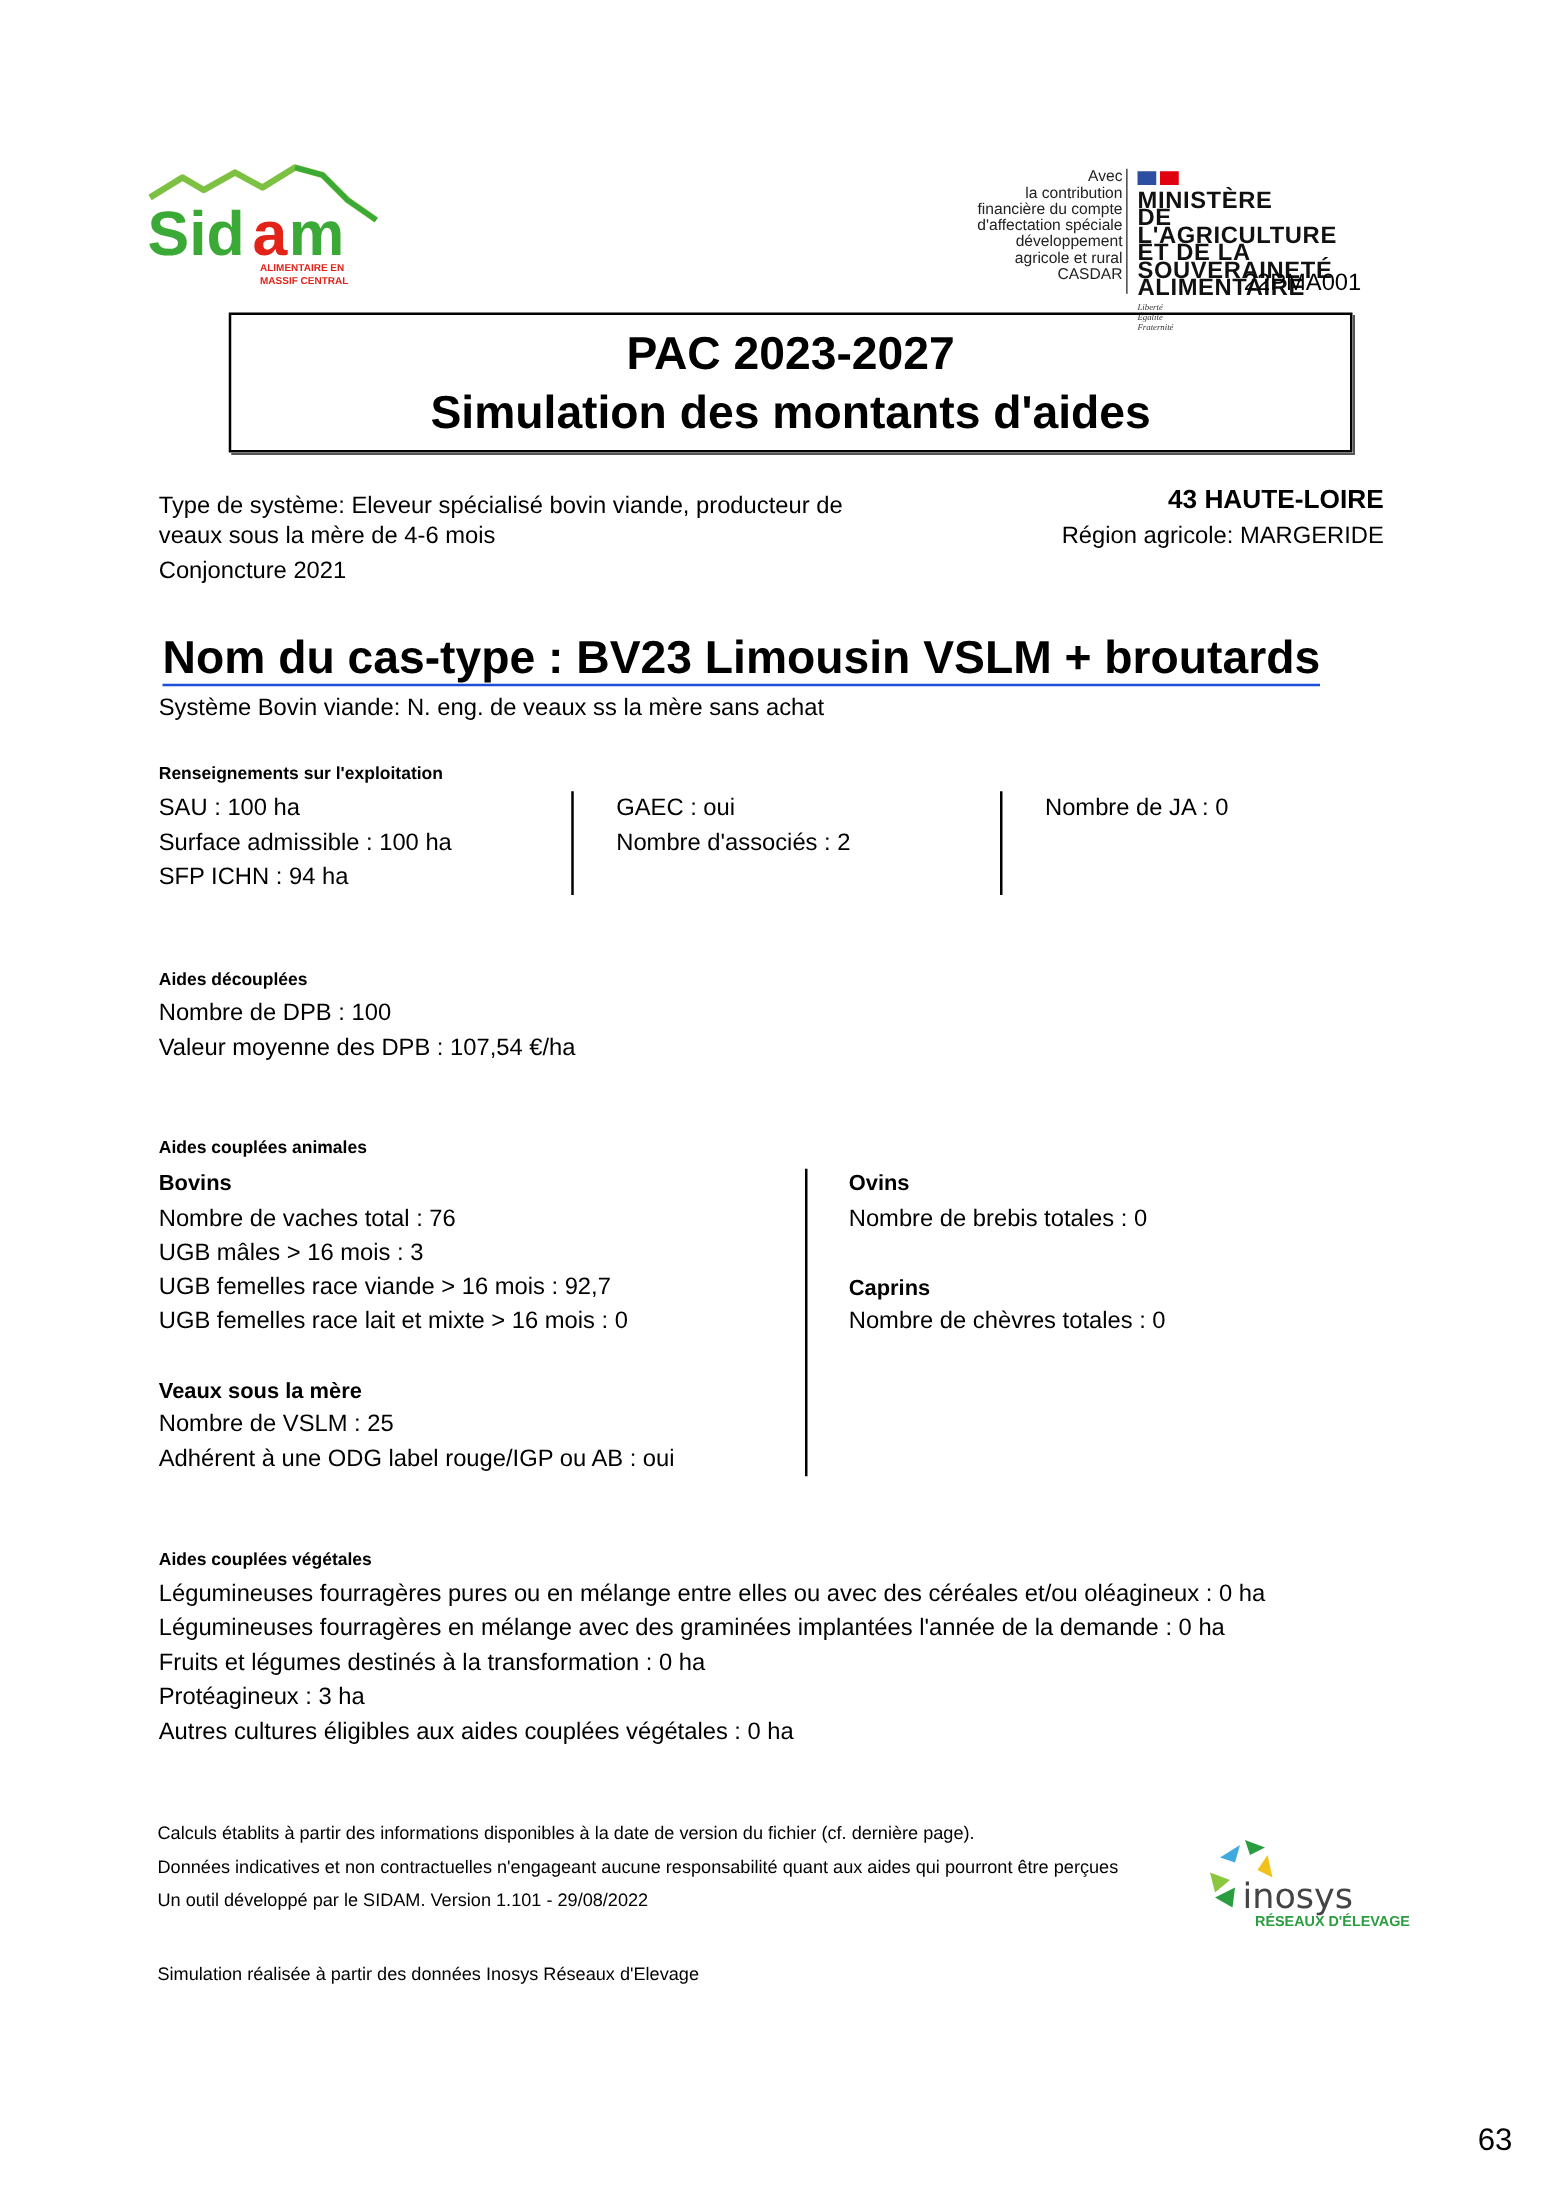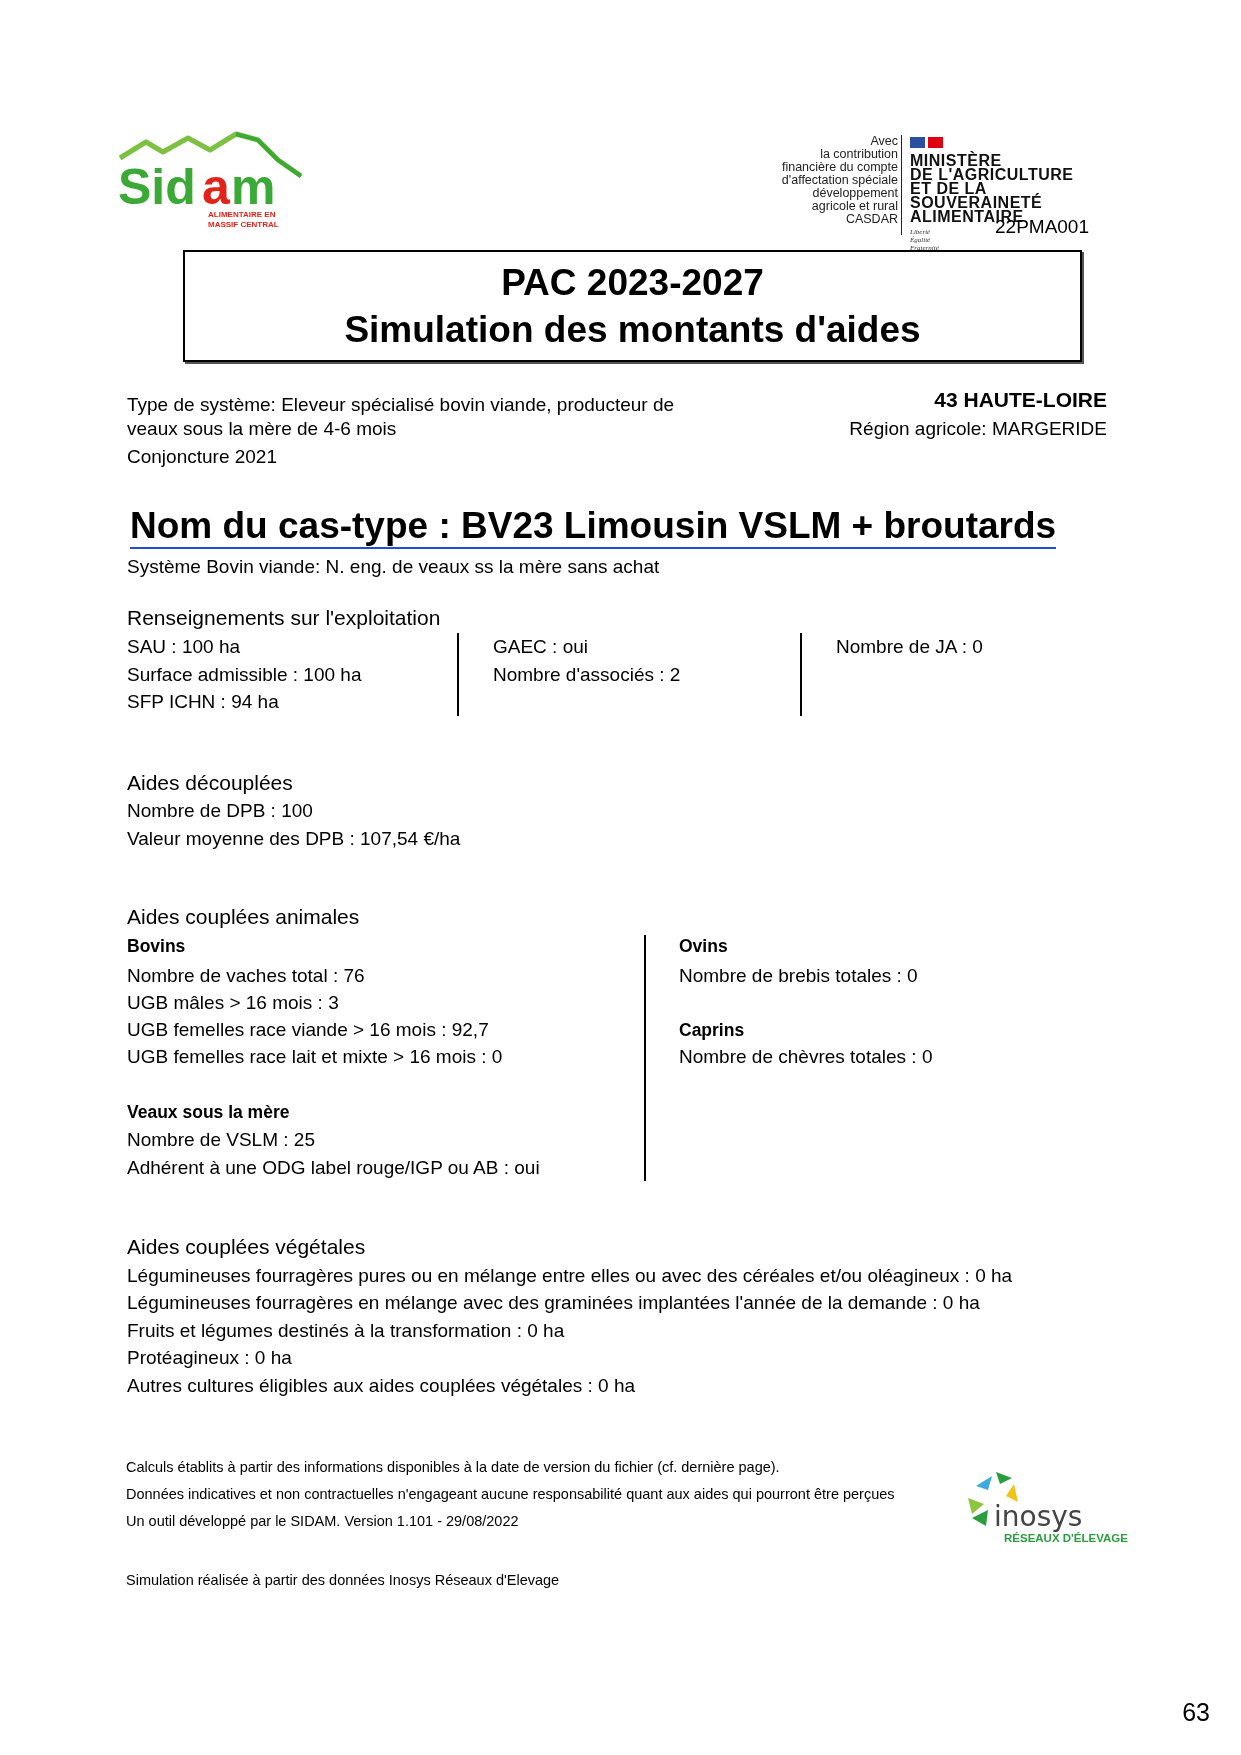--- a/index.html
+++ b/index.html
@@ -1,37 +1,37 @@
 <!DOCTYPE html>
 <html><head>
 <meta charset="utf-8">
 <style>
   html, body { margin:0; padding:0; background:#ffffff; }
   body { width:1241px; height:1755px; position:relative; overflow:hidden;
          font-family:"Liberation Sans", sans-serif; color:#000; }
   .abs { position:absolute; white-space:nowrap; }
   .t18 { font-size:19px; line-height:22px; }
-  .h3 { font-size:21px; font-weight:normal; line-height:22px; }
+  .h3 { font-size:14px; font-weight:bold; line-height:22px; }
   .foot { font-size:14.5px; line-height:18px; }
   .vline { position:absolute; width:2px; background:#000; }
   
   #title-box { position:absolute; left:183px; top:250px; width:895px; height:108px;
                border:2px solid #000; box-shadow:2px 2px 0 #555; text-align:center; }
   #title-box .l1 { font-size:37px; font-weight:bold; line-height:42px; margin-top:10px; }
   #title-box .l2 { font-size:37px; font-weight:bold; line-height:42px; margin-top:5px; }
   #case-name { left:130px; top:505px; font-size:37px; font-weight:bold; line-height:42px;
                border-bottom:2px solid #1d4ed8; padding-bottom:0; }
   
   #sidam-logo { position:absolute; left:118px; top:130px; width:185px; height:105px; }
   #ministry { position:absolute; left:748px; top:125px; width:345px; height:115px; }
   .min-left { position:absolute; right:195px; top:10px; text-align:right;
               font-size:12.5px; line-height:13px; color:#222; }
   .min-sep { position:absolute; left:153px; top:10px; width:1px; height:100px; background:#222; }
   .min-right { position:absolute; left:162px; top:12px; }
-  .min-right .name { font-size:16px; font-weight:bold; line-height:14px; margin-top:6px; color:#111; letter-spacing:0.5px; }
+  .min-right .name { font-size:19px; font-weight:bold; line-height:14px; margin-top:6px; color:#111; letter-spacing:0.5px; }
   .min-right .motto { font-family:"Liberation Serif", serif; font-style:italic; font-size:7px; line-height:8px; color:#333; margin-top:4px; }
   .flag { display:flex; gap:3px; }
   .flag span { display:block; width:15px; height:11px; }
   #ref-code { left:995px; top:216px; font-size:19px; line-height:22px; }
   #inosys-logo { position:absolute; left:962px; top:1468px; width:145px; height:80px; }
   #page-number { right:31px; top:1697px; font-size:25px; line-height:30px; }
 </style>
 </head>
 <body>
 
@@ -121,21 +121,21 @@
 
 <div class="abs" style="left:679px;top:936px;font-size:17.5px;font-weight:bold;line-height:21px;">Ovins</div>
 <div class="abs t18" style="left:679px;top:965px;">Nombre de brebis totales : 0</div>
 <div class="abs" style="left:679px;top:1020px;font-size:17.5px;font-weight:bold;line-height:21px;">Caprins</div>
 <div class="abs t18" style="left:679px;top:1046px;">Nombre de chèvres totales : 0</div>
 
 <div class="abs h3" style="left:127px;top:1236px;">Aides couplées végétales</div>
 <div class="abs t18" style="left:127px;top:1265px;">Légumineuses fourragères pures ou en mélange entre elles ou avec des céréales et/ou oléagineux : 0 ha</div>
 <div class="abs t18" style="left:127px;top:1292px;">Légumineuses fourragères en mélange avec des graminées implantées l'année de la demande : 0 ha</div>
 <div class="abs t18" style="left:127px;top:1320px;">Fruits et légumes destinés à la transformation : 0 ha</div>
-<div class="abs t18" style="left:127px;top:1347px;">Protéagineux : 0 ha</div>
+<div class="abs t18" style="left:127px;top:1347px;">Protéagineux : 3 ha</div>
 <div class="abs t18" style="left:127px;top:1375px;">Autres cultures éligibles aux aides couplées végétales : 0 ha</div>
 
 <div class="abs foot" style="left:126px;top:1458px;">Calculs établits à partir des informations disponibles à la date de version du fichier (cf. dernière page).</div>
 <div class="abs foot" style="left:126px;top:1485px;width:830px;overflow:hidden;">Données indicatives et non contractuelles n'engageant aucune responsabilité quant aux aides qui pourront être perçues</div>
 <div class="abs foot" style="left:126px;top:1512px;">Un outil développé par le SIDAM. Version 1.101 - 29/08/2022</div>
 <div class="abs foot" style="left:126px;top:1539px;margin-top:32px;">Simulation réalisée à partir des données Inosys Réseaux d'Elevage</div>
 
 <div id="inosys-logo">
   <svg width="145" height="80" viewBox="0 0 145 80">
     <path d="M14 18 L30 8 L26 22 Z" fill="#3fa9e0"></path>

